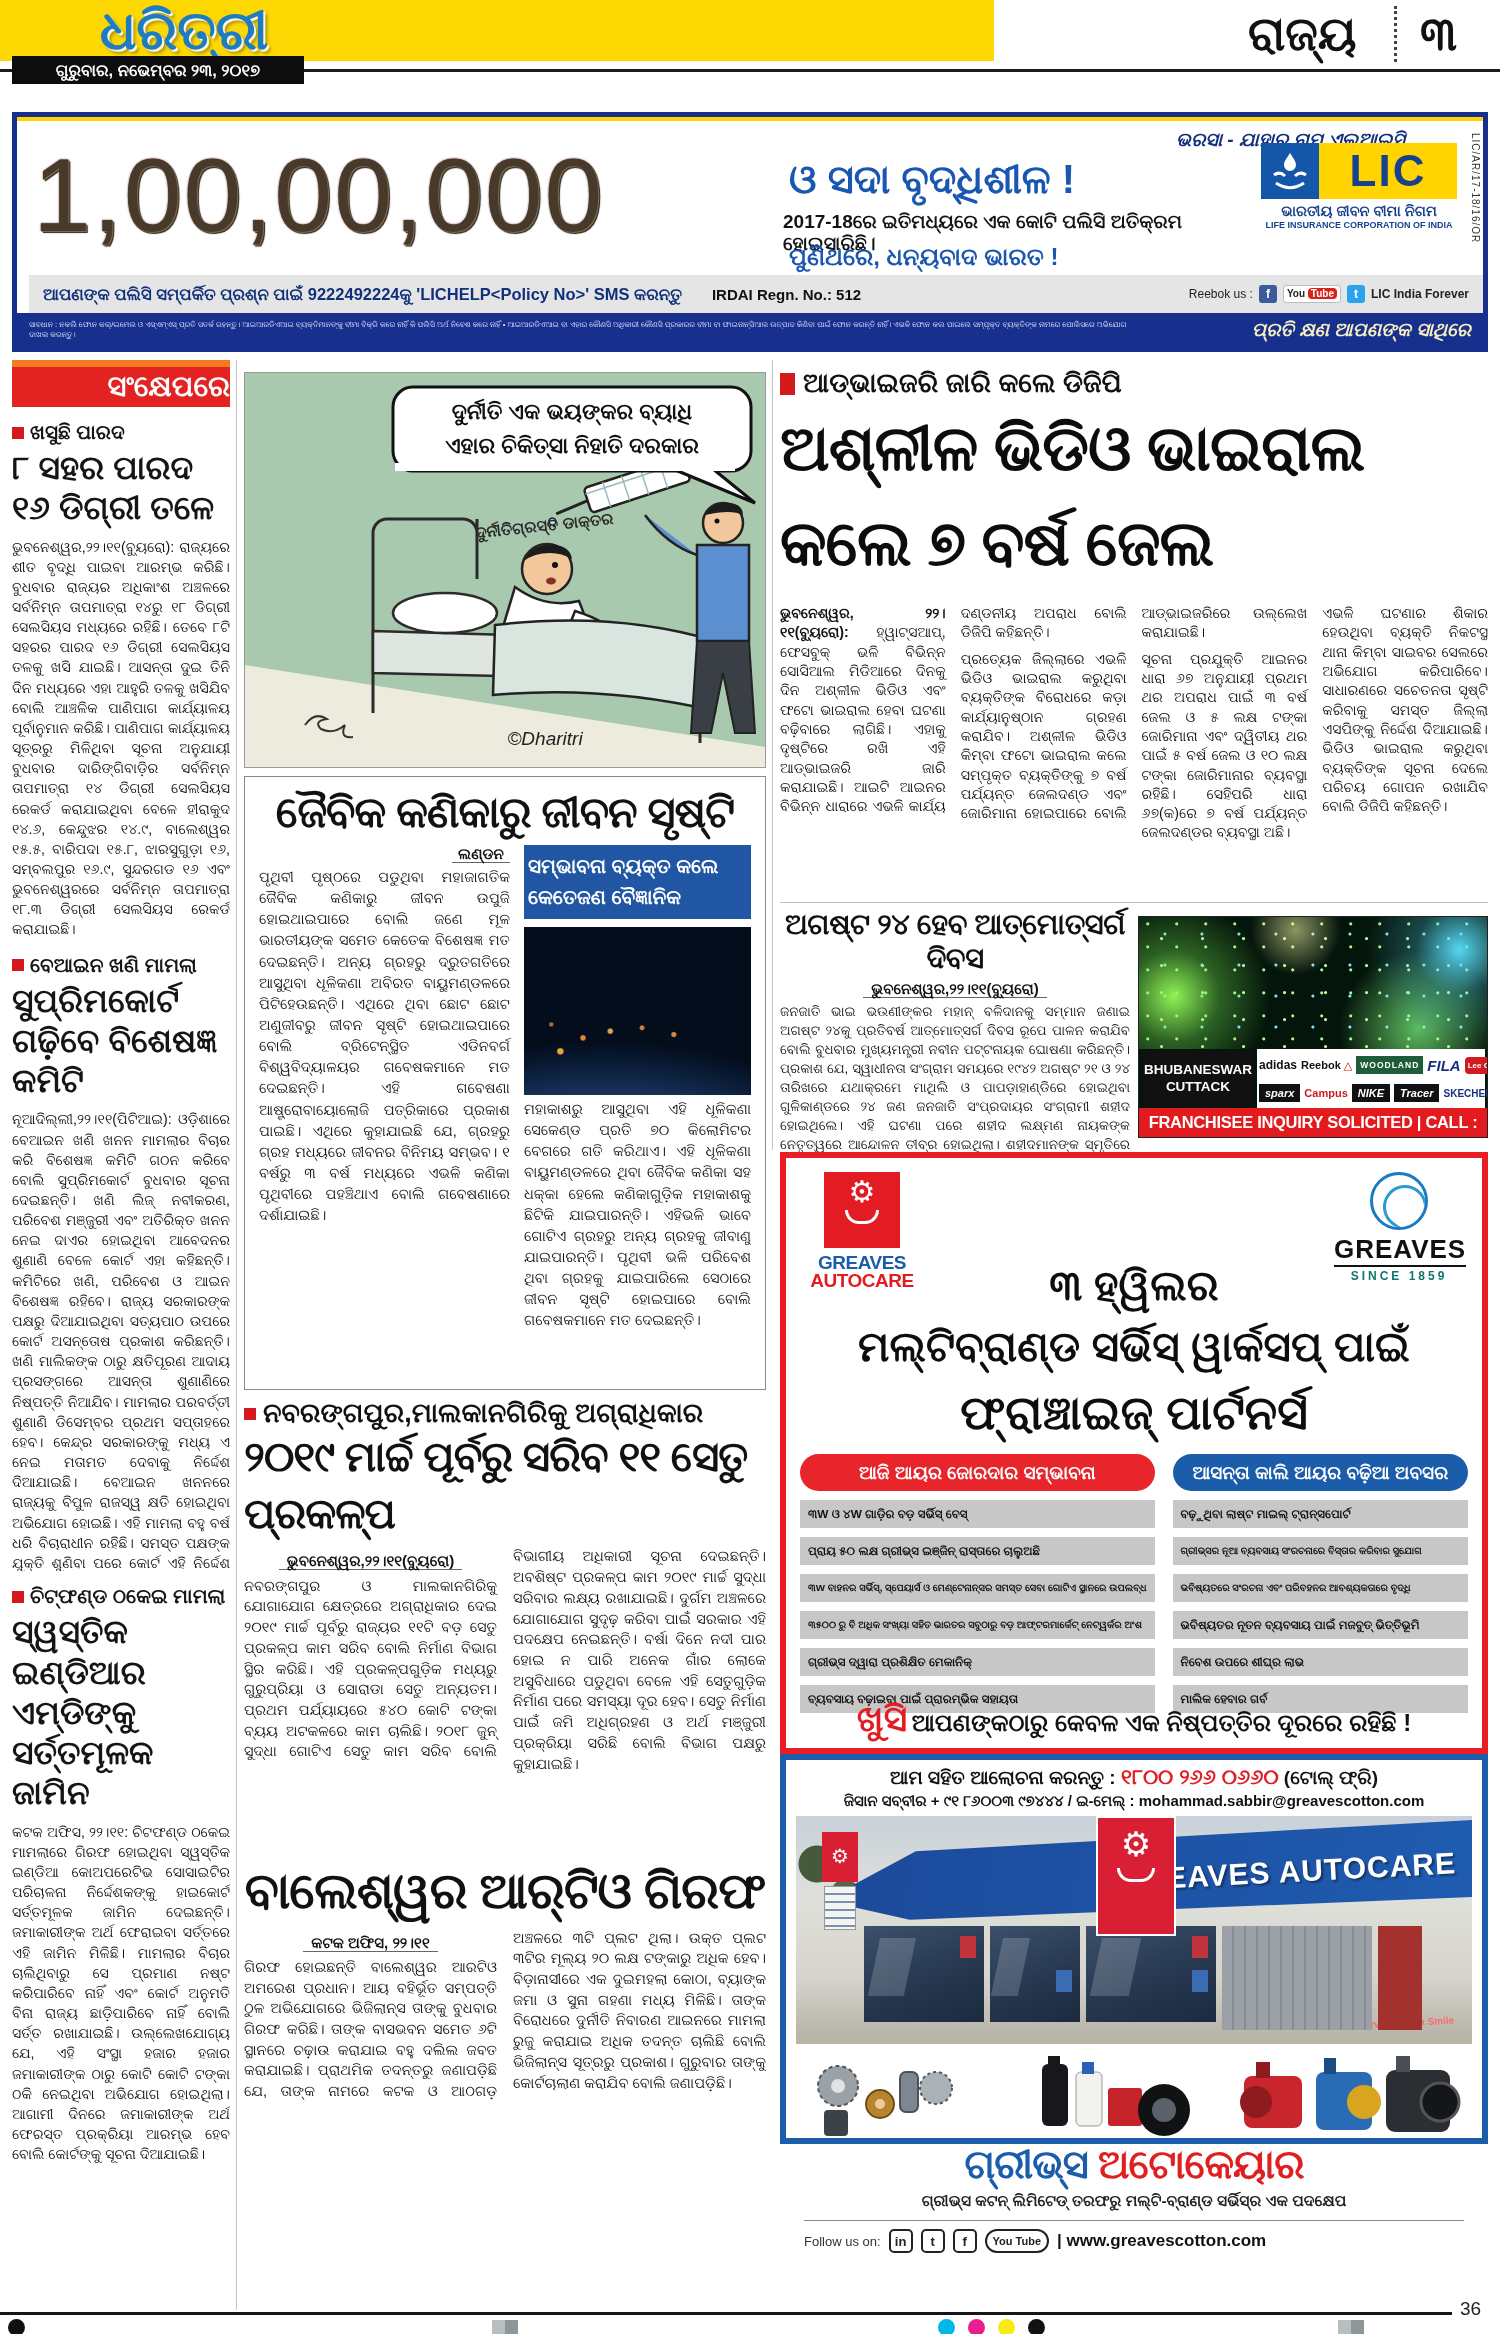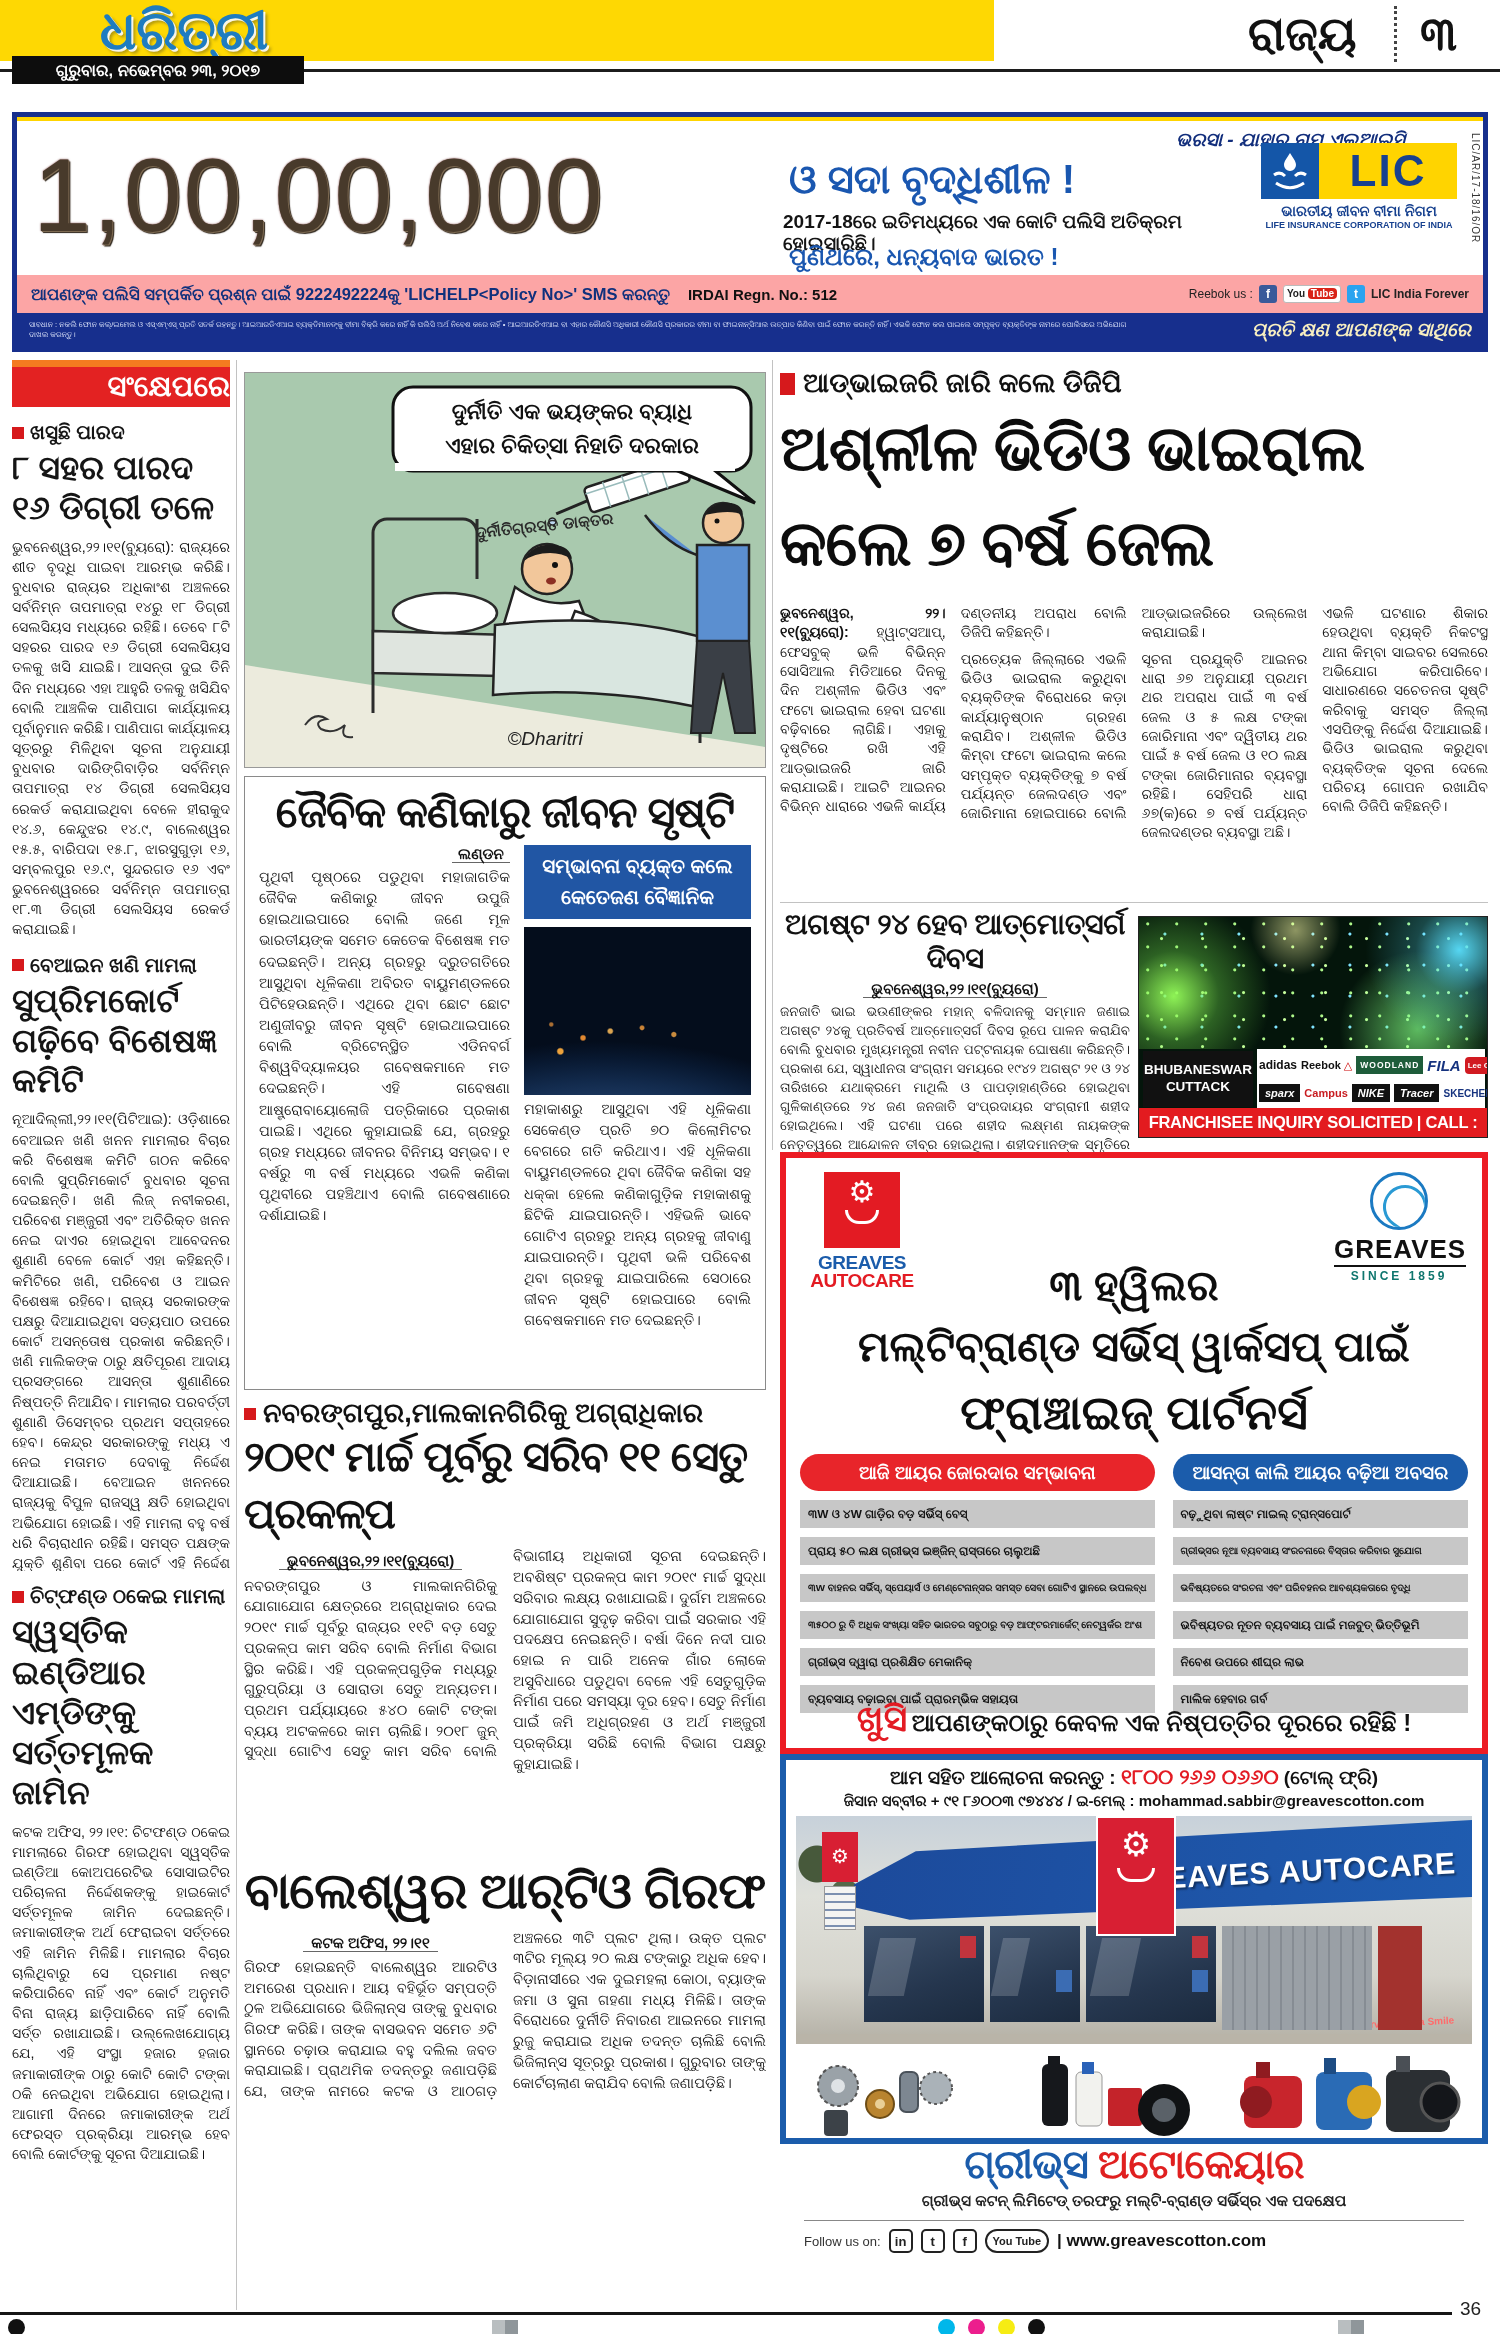--- a/index.html
+++ b/index.html
@@ -30,21 +30,21 @@
   .lic-grow{position:absolute;left:772px;top:40px;font-size:40px;font-weight:900;color:#1a57b0}
   .lic-sub{position:absolute;left:766px;top:94px;width:474px;font-size:19px;font-weight:bold;color:#141414}
   .lic-thanks{position:absolute;left:772px;top:126px;font-size:24px;font-weight:900;color:#1a57b0}
   .lic-logo{position:absolute;left:1244px;top:26px;width:196px;text-align:center}
   .lic-logo-row{display:flex;height:56px}
   .lic-logo-em{width:58px;height:56px;background:#1456a8;color:#fff;display:flex;align-items:center;justify-content:center;font-size:30px}
   .lic-logo-txt{width:138px;height:56px;background:#ffd400;color:#17418f;font-size:44px;font-weight:900;line-height:56px;letter-spacing:2px}
   .lic-corp-o{font-size:14.5px;font-weight:bold;color:#17418f;margin-top:4px}
   .lic-corp-l{font-size:9px;font-weight:bold;color:#17418f}
   .lic-side{position:absolute;right:2px;top:16px;writing-mode:vertical-rl;font-size:10px;color:#333;letter-spacing:1px}
-  .lic-ystrip{position:absolute;left:0;right:0;bottom:34px;height:38px;background:#fca5a5;display:flex;align-items:center;padding:0 14px;gap:18px}
+  .lic-ystrip{position:absolute;left:12px;right:0;bottom:34px;height:38px;background:#e5e5e5;display:flex;align-items:center;padding:0 14px;gap:30px}
   .lic-sms{font-size:16.5px;font-weight:bold;color:#10307c}
   .lic-irdai{font-size:15px;font-weight:bold;color:#111}
   .lic-follow{display:flex;align-items:center;gap:6px;font-size:12px;color:#222;margin-left:auto}
   .icon-sq{display:inline-block;width:18px;height:18px;border-radius:3px;color:#fff;font-size:12px;font-weight:bold;text-align:center;line-height:18px}
   .fb{background:#3a5a9a}.tw{background:#2aa3ef}
   .yt{display:inline-block;background:#fff;border:1px solid #bbb;border-radius:3px;padding:0 3px;font-size:10px;font-weight:bold;color:#222;height:18px;line-height:16px}
   .yt i{font-style:normal;background:#d92318;color:#fff;border-radius:4px;padding:0 3px}
   .lic-bstrip{position:absolute;left:0;right:0;bottom:0;height:34px;background:#172f8d;display:flex;align-items:center;padding:0 12px;gap:16px}
   .lic-fine{width:1110px;font-size:7.6px;line-height:1.35;color:#dfe6fb;max-height:30px;overflow:hidden}
   .lic-tag{margin-left:auto;font-size:19px;font-weight:bold;font-style:italic;color:#f8efc0;white-space:nowrap}
@@ -78,21 +78,21 @@
 
   
   .bio{left:244px;top:776px;width:522px;height:614px;border:1px solid #8a8a8a;padding:8px 14px}
   .bio-hl{font-size:43px;font-weight:900;letter-spacing:-1px;text-align:center;line-height:1.3}
   .bio-cols{display:flex;gap:14px;margin-top:4px;height:520px;overflow:hidden}
   .bio-left{width:252px}
   .bio-date{text-align:right;font-size:15px;font-weight:bold}
   .bio-date span{border-bottom:1px solid #666;padding:0 6px}
   .bio-text{font-size:14.6px;line-height:1.45;margin-top:4px}
   .bio-right{width:228px}
-  .bio-box{background:#2156a4;color:#fff;font-size:20px;font-weight:900;text-align:center;line-height:1.55;padding:6px 4px}
+  .bio-box{background:#2156a4;color:#fff;font-size:20px;font-weight:900;text-align:left;line-height:1.55;padding:6px 4px}
   .earth{height:168px;margin-top:8px;background:
     radial-gradient(circle at 16% 74%, rgba(250,170,60,.95) 0 2.5px, transparent 4px),
     radial-gradient(circle at 26% 66%, rgba(250,150,50,.9) 0 2px, transparent 3.5px),
     radial-gradient(circle at 38% 62%, rgba(255,190,90,.85) 0 2px, transparent 3.5px),
     radial-gradient(circle at 52% 60%, rgba(250,160,60,.8) 0 1.8px, transparent 3px),
     radial-gradient(circle at 66% 64%, rgba(250,170,70,.8) 0 2px, transparent 3.2px),
     radial-gradient(circle at 12% 58%, rgba(240,150,60,.7) 0 1.5px, transparent 2.8px),
     radial-gradient(ellipse 150% 100% at 35% 150%, #3c629b 0%, #24436f 38%, #122a4c 58%, #081830 72%, #040d1c 82%),
     #030b18}
 

